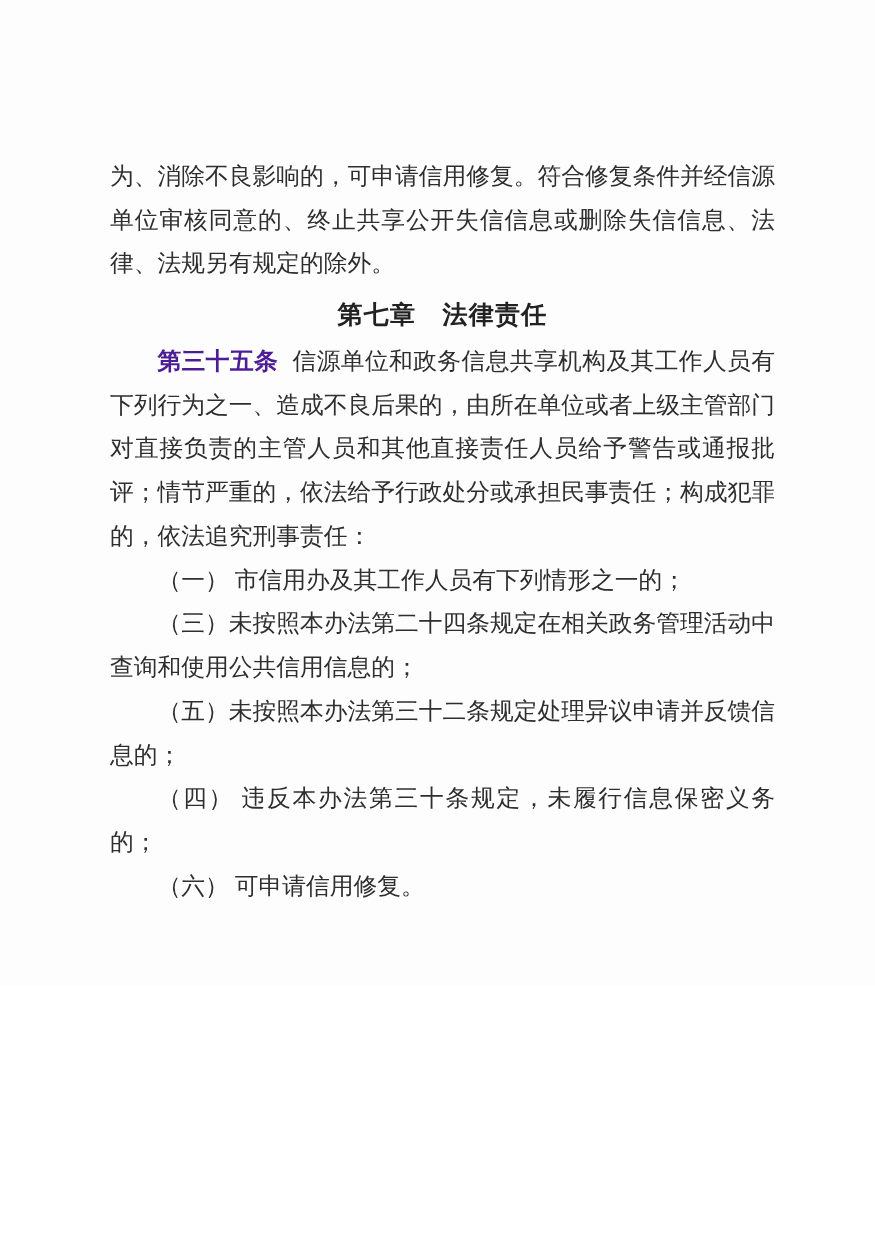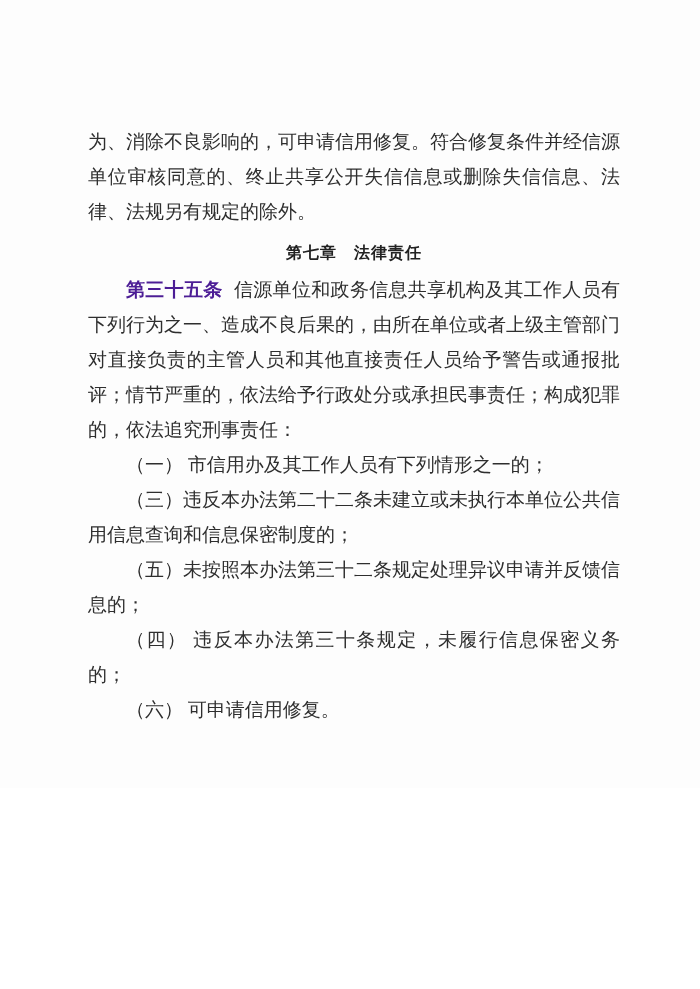--- a/index.html
+++ b/index.html
@@ -28,21 +28,21 @@
   }
 
   .content p { text-indent: 0; }
   .content p.article,
   .content p.item { text-indent: 2em; }
 
   .content p.heading {
     text-align: center;
     text-indent: 0;
     font-weight: bold;
-    font-size: 16px;
+    font-size: 20px;
     color: #222222;
     margin-top: 6px;
     margin-bottom: 2px;
     letter-spacing: 1px;
   }
 
   .lead {
     font-weight: bold;
     color: #4c1d95;
     margin-right: 0.6em;
@@ -61,21 +61,21 @@
 </style>
 </head>
 <body>
 
 <div class="page">
   <div class="content" id="doc-body">
       <p class="continuation">为、消除不良影响的，可申请信用修复。符合修复条件并经信源单位审核同意的、终止共享公开失信信息或删除失信信息、法律、法规另有规定的除外。</p>
       <p class="heading">第七章　法律责任</p>
       <p class="article"><span class="lead">第三十五条</span>信源单位和政务信息共享机构及其工作人员有下列行为之一、造成不良后果的，由所在单位或者上级主管部门对直接负责的主管人员和其他直接责任人员给予警告或通报批评；情节严重的，依法给予行政处分或承担民事责任；构成犯罪的，依法追究刑事责任：</p>
       <p class="item">（一） 市信用办及其工作人员有下列情形之一的；</p>
-      <p class="item">（三）违反本办法第二十二条未建立或未执行本单位公共信用信息查询和信息保密制度的；</p>
+      <p class="item">（三）未按照本办法第二十四条规定在相关政务管理活动中查询和使用公共信用信息的；</p>
       <p class="item">（五）未按照本办法第三十二条规定处理异议申请并反馈信息的；</p>
       <p class="item">（四） 违反本办法第三十条规定，未履行信息保密义务的；</p>
       <p class="item">（六） 可申请信用修复。</p>
     </div>
   <div class="footer">
     <span>— 13 —</span>
   </div>
 </div>
 
 </body></html>

